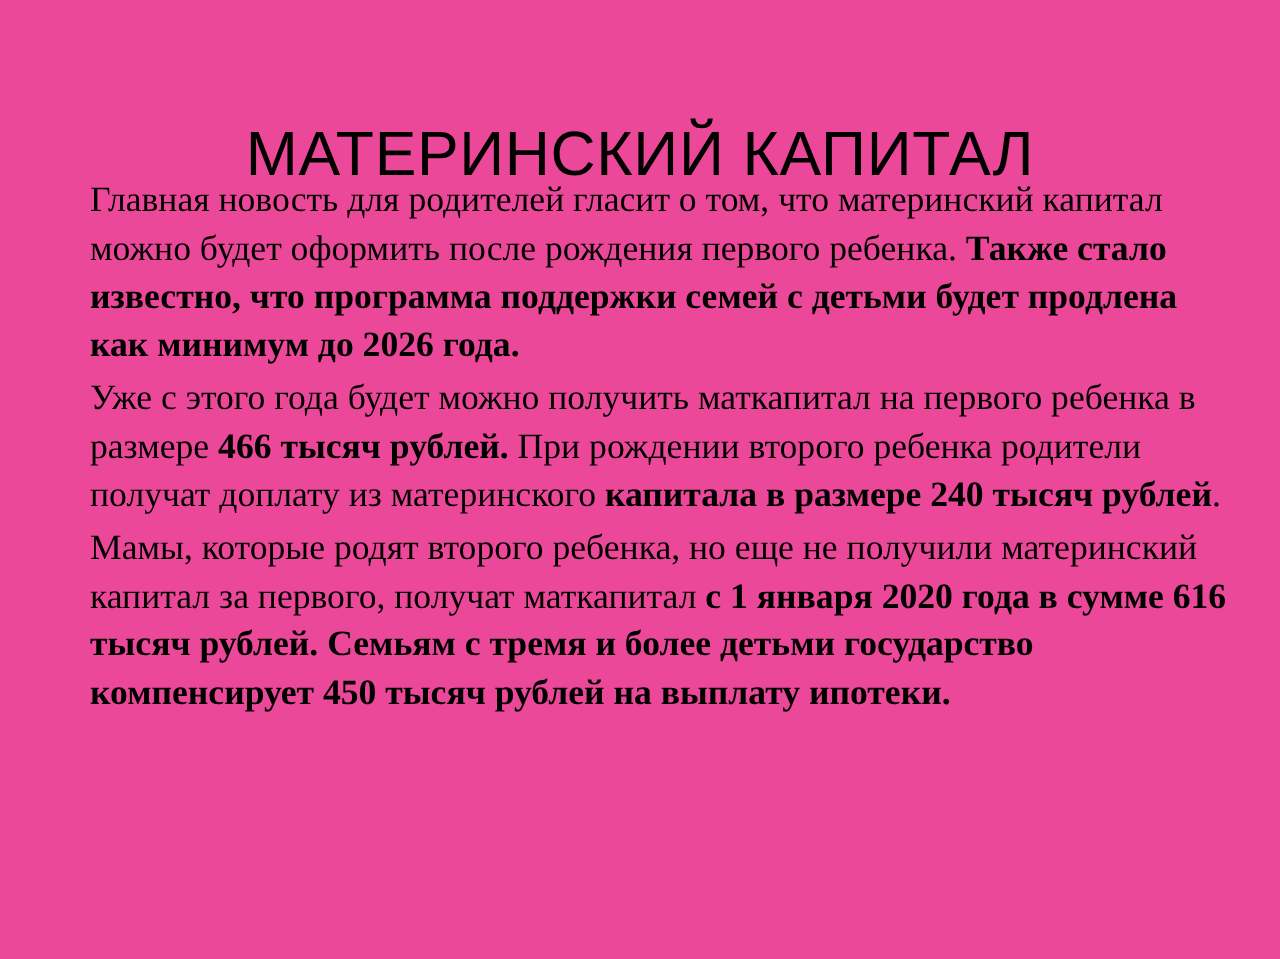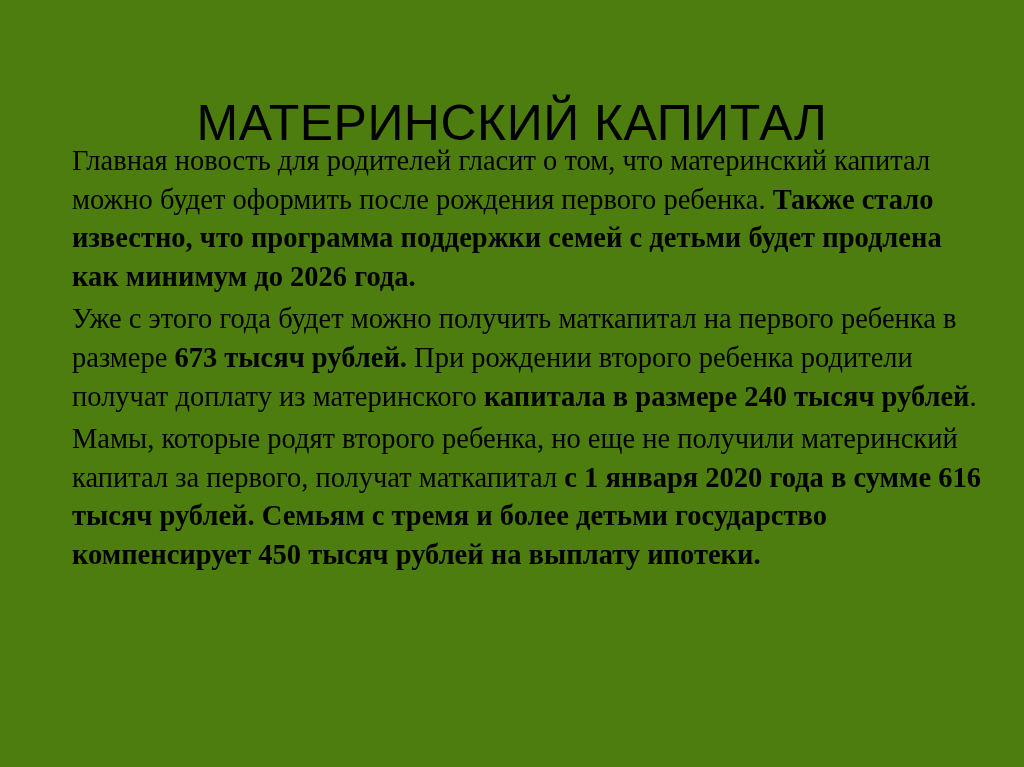--- a/index.html
+++ b/index.html
@@ -4,21 +4,21 @@
 <style>
   html, body {
     margin: 0;
     padding: 0;
     background: #ffffff;
   }
   .slide {
     position: relative;
     width: 1024px;
     height: 767px;
-    background: #4d7c0f;
+    background: #ec4899;
     overflow: hidden;
     font-family: "Liberation Serif", serif;
     color: #000000;
   }
   .slide-title {
     position: absolute;
     left: 0;
     top: 62px;
     width: 1024px;
     text-align: center;
@@ -51,19 +51,19 @@
 <body>
 
 <div class="slide">
 
   <h1 class="slide-title">МАТЕРИНСКИЙ КАПИТАЛ</h1>
 
   <div class="body-block">
 
     <p class="para"><span>Главная новость для родителей гласит о том, что материнский капитал можно будет оформить после рождения первого ребенка. </span><b>Также стало известно, что программа поддержки семей с детьми будет продлена как минимум до 2026 года.</b></p>
 
-    <p class="para"><span>Уже с этого года будет можно получить маткапитал на первого ребенка в размере </span><b>673 тысяч рублей.</b><span> При рождении второго ребенка родители получат доплату из материнского </span><b>капитала в размере 240 тысяч рублей</b><span>.</span></p>
+    <p class="para"><span>Уже с этого года будет можно получить маткапитал на первого ребенка в размере </span><b>466 тысяч рублей.</b><span> При рождении второго ребенка родители получат доплату из материнского </span><b>капитала в размере 240 тысяч рублей</b><span>.</span></p>
 
     <p class="para"><span>Мамы, которые родят второго ребенка, но еще не получили материнский капитал за первого, получат маткапитал </span><b>с 1 января 2020 года в сумме 616 тысяч рублей. Семьям с тремя и более детьми государство компенсирует 450 тысяч рублей на выплату ипотеки.</b></p>
 
   </div>
 
 </div>
 
 </body></html>

